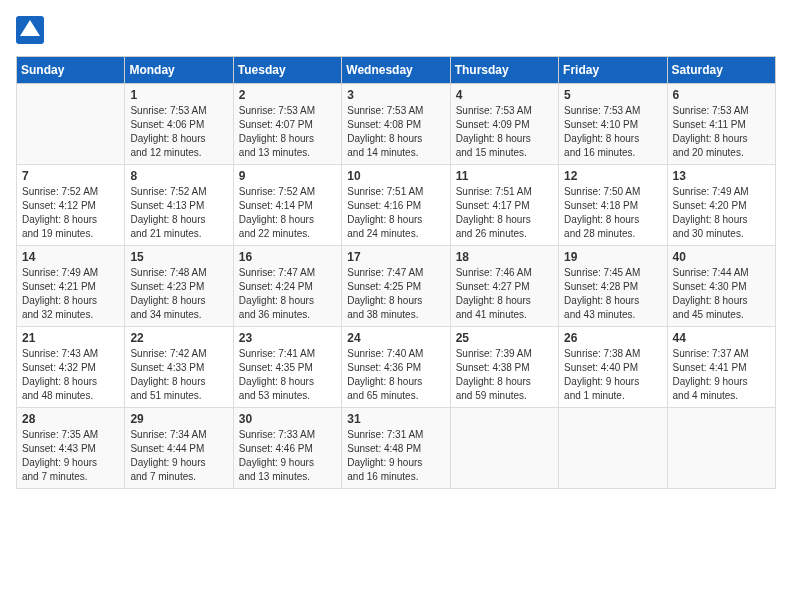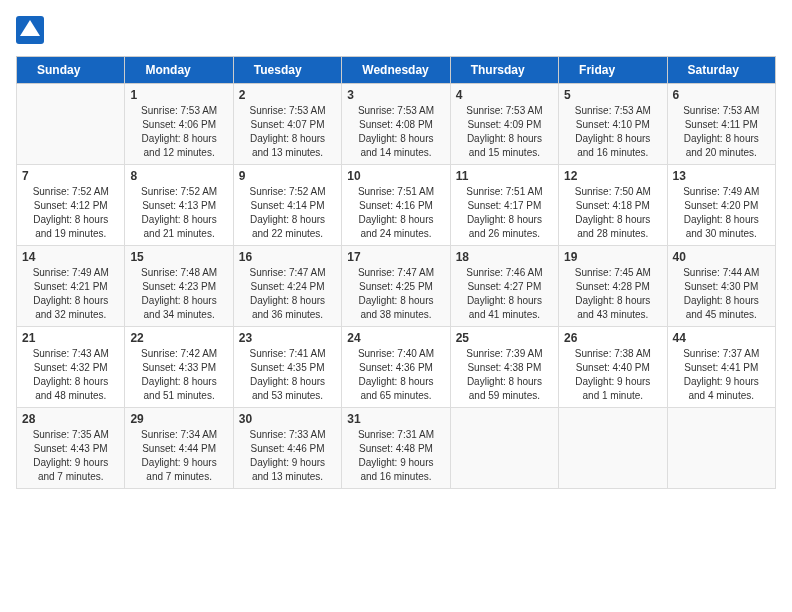--- a/index.html
+++ b/index.html
@@ -48,21 +48,21 @@
     table {
       width: 100%;
       border-collapse: collapse;
       table-layout: fixed;
     }
     thead tr th {
       background-color: #1565c0;
       color: #fff;
       font-size: 12px;
       font-weight: bold;
-      padding: 6px 20px;
+      padding: 6px 4px;
       text-align: left;
       border: 1px solid #ccc;
     }
     tbody tr td {
       vertical-align: top;
       border: 1px solid #ddd;
       padding: 4px 5px;
       font-size: 10px;
       color: #333;
       height: 80px;
@@ -74,21 +74,20 @@
       background-color: #fff;
     }
     .day-num {
       font-size: 12px;
       font-weight: bold;
       display: block;
       margin-bottom: 2px;
     }
     .cell-content {
       line-height: 1.4;
-      text-align: center;
     }
   </style>
 </head>
 <body>
 
 <div class="header">
   <div class="logo">
     <svg class="logo-icon" viewBox="0 0 28 28" xmlns="http://www.w3.org/2000/svg">
       <rect x="0" y="0" width="28" height="28" rx="3" fill="#1565c0"></rect>
       <polygon points="14,4 24,20 4,20" fill="#fff"></polygon>

